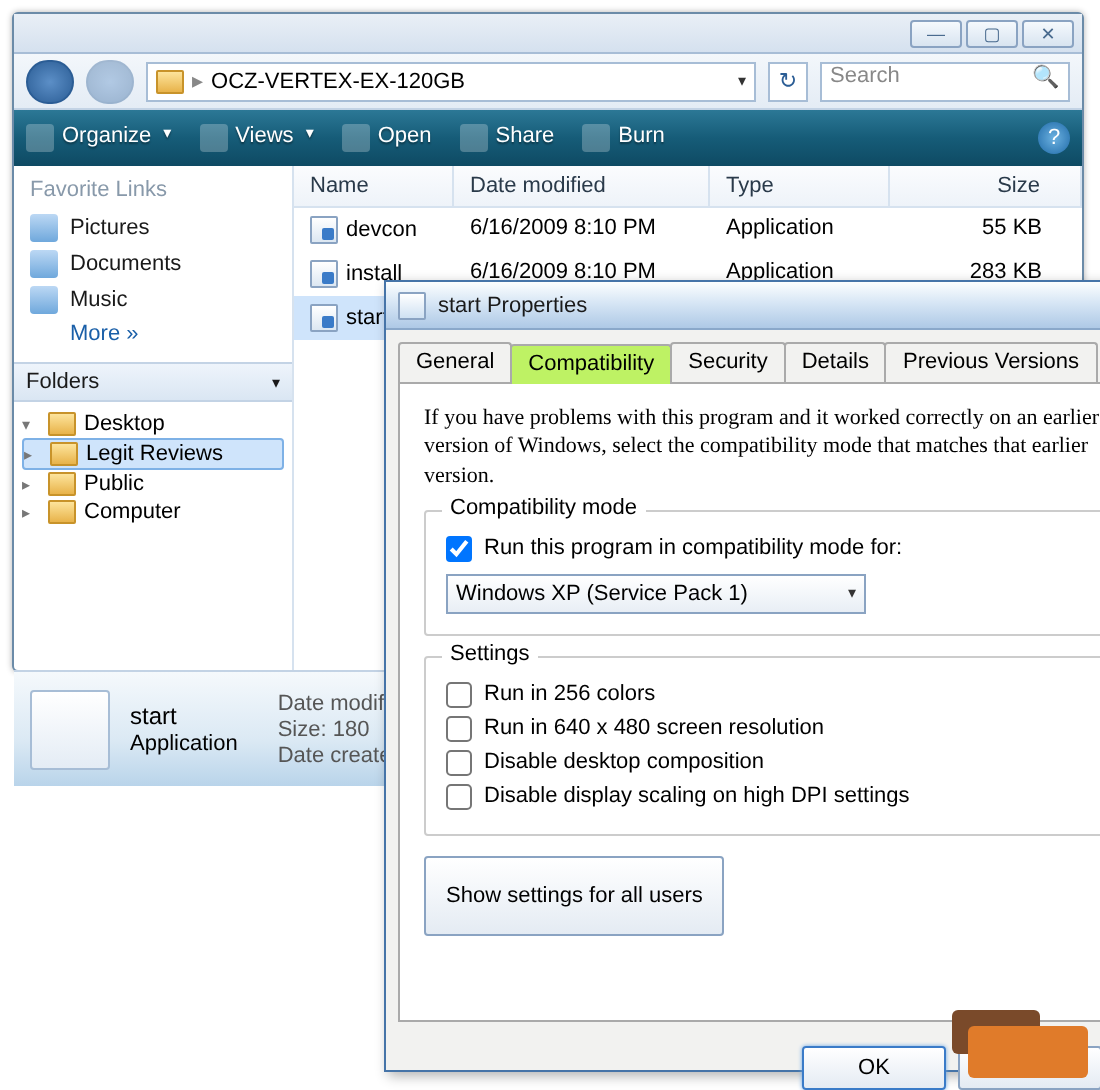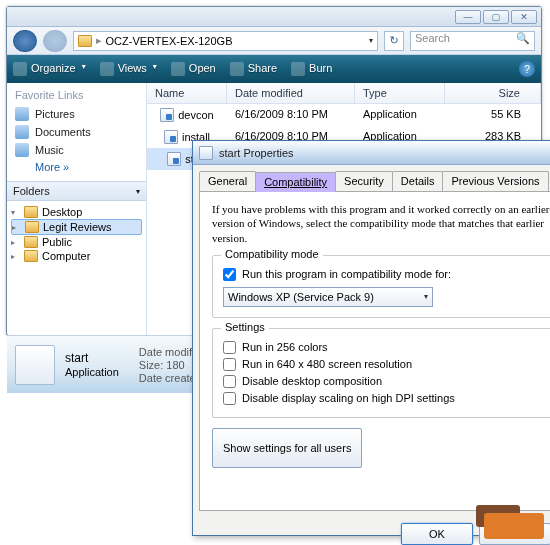--- a/index.html
+++ b/index.html
@@ -35,39 +35,39 @@
 .folders .tw{width:9px;color:#777;font-size:8px;}
 .folders .ficon{width:14px;height:12px;background:linear-gradient(#fde49c,#e8b34a);border:1px solid #c8932a;border-radius:1px;}
 .folders .node.sel{background:#cfe4fb;border:1px solid #7eb1e6;border-radius:2px;}
 .pad1{padding-left:12px;}
 .filepane{flex:1;display:flex;flex-direction:column;}
 .cols{display:flex;border-bottom:1px solid #d6e2ef;background:linear-gradient(#fbfcfe,#eef3f9);}
 .cols div{padding:4px 8px;border-right:1px solid #d6e2ef;color:#2a3a4a;}
 .cols .c1{width:80px;}.cols .c2{width:128px;}.cols .c3{width:90px;}.cols .c4{flex:1;text-align:right;padding-right:20px;}
 .rows .row{display:flex;padding:2px 0;}
 .rows .row div{padding:2px 8px;}
-.rows .row .c1{width:80px;display:flex;gap:4px;align-items:center;justify-content:center;}
+.rows .row .c1{width:80px;display:flex;gap:4px;align-items:center;}
 .rows .row .c2{width:128px;}.rows .row .c3{width:90px;}.rows .row .c4{flex:1;text-align:right;padding-right:20px;}
 .rows .row.sel{background:#cfe4fb;}
 .appicon{width:14px;height:14px;background:linear-gradient(#fff,#dce7f2);border:1px solid #8aa3c2;border-radius:1px;position:relative;}
 .appicon::after{content:"";position:absolute;right:1px;bottom:1px;width:6px;height:6px;background:#3a7bc8;border-radius:1px;}
 .details{height:58px;border-top:1px solid #c3d3e5;background:linear-gradient(#f5f9fc,#dbe9f4 60%,#b9d4ea);display:flex;align-items:center;padding:4px 8px;gap:10px;}
 .details .thumb{width:40px;height:40px;background:linear-gradient(#fff,#e4ecf5);border:1px solid #a7bdd6;border-radius:2px;}
 .details .meta{display:flex;flex-direction:column;gap:1px;}
 .details .meta .fname{font-size:12px;}
 .details .meta2{color:#555;display:flex;flex-direction:column;gap:1px;margin-left:10px;}
 
 .dialog{position:absolute;left:192px;top:140px;width:404px;height:396px;border:1px solid #4674a8;background:#f2f2f0;box-shadow:2px 2px 6px rgba(0,0,0,.3);}
 .dtitle{height:24px;background:linear-gradient(#fcfefe,#d7e6f5 45%,#aec9e6);display:flex;align-items:center;padding:0 6px;gap:6px;border-bottom:1px solid #8aa8ca;}
 .dtitle .dicon{width:14px;height:14px;background:linear-gradient(#fff,#cfe1f2);border:1px solid #8aa3c2;border-radius:1px;}
 .dtitle .dtxt{flex:1;color:#1a1a1a;}
 .dtitle .xclose{width:20px;height:16px;background:linear-gradient(#f3adad,#c73a3a);border:1px solid #9a2a2a;border-radius:2px;color:#fff;display:flex;align-items:center;justify-content:center;font-size:9px;font-weight:bold;}
 .tabstrip{display:flex;padding:6px 6px 0 6px;}
 .tab{padding:3px 8px;border:1px solid #aaa;border-bottom:none;background:#f2f2f0;margin-right:-1px;border-radius:2px 2px 0 0;}
-.tab.active{background:#c4b5fd;position:relative;top:1px;padding-bottom:4px;text-decoration:underline;}
+.tab.active{background:#bef264;position:relative;top:1px;padding-bottom:4px;}
 .tabbody{margin:0 6px 6px 6px;border:1px solid #aaa;background:#fff;padding:10px 12px;height:320px;}
 .tabbody .intro{margin-bottom:10px;line-height:1.3;font-family:Liberation Serif, serif;}
 .group{border:1px solid #ccc;border-radius:2px;padding:10px 10px 10px 10px;margin-bottom:10px;position:relative;}
 .group .glabel{position:absolute;top:-8px;left:8px;background:#fff;padding:0 4px;}
 .chk{display:flex;align-items:center;gap:6px;padding:2px 0;}
 .chk input{width:13px;height:13px;}
 .combo{width:210px;height:20px;border:1px solid #8aa3c2;background:linear-gradient(#fff,#e8eef5);margin-top:4px;display:flex;align-items:center;padding:0 4px;justify-content:space-between;}
 .combo .cdrop{font-size:8px;color:#333;}
 .dis{color:#999;}
 .showall{margin-top:4px;}
@@ -239,21 +239,21 @@
   </div>
   <div class="tabbody">
     <div class="intro">If you have problems with this program and it worked correctly on an earlier version of Windows, select the compatibility mode that matches that earlier version.</div>
     <div class="group">
       <span class="glabel">Compatibility mode</span>
       <label class="chk">
           <input type="checkbox" checked="" style="">
           <span>Run this program in compatibility mode for:</span>
         </label>
       <div class="combo">
-          <span>Windows XP (Service Pack 9)</span>
+          <span>Windows XP (Service Pack 1)</span>
           <span class="cdrop">▾</span>
         </div>
     </div>
     <div class="group">
       <span class="glabel">Settings</span>
       <label class="chk">
           <input type="checkbox" style="">
           <span>Run in 256 colors</span>
         </label>
       <label class="chk">

